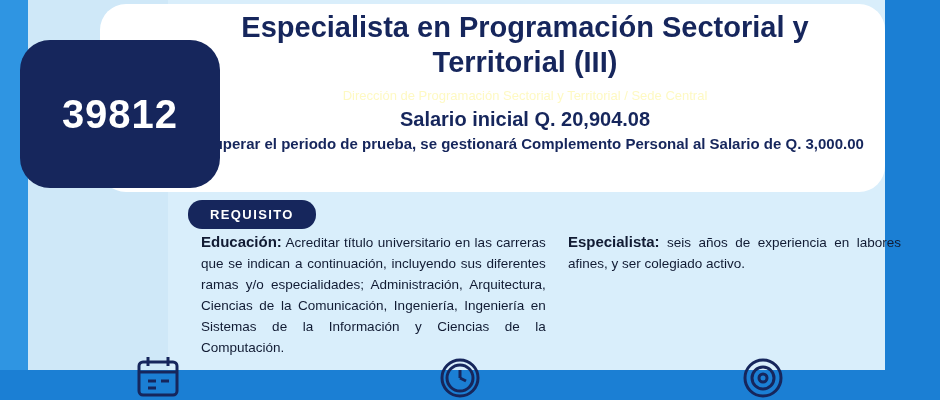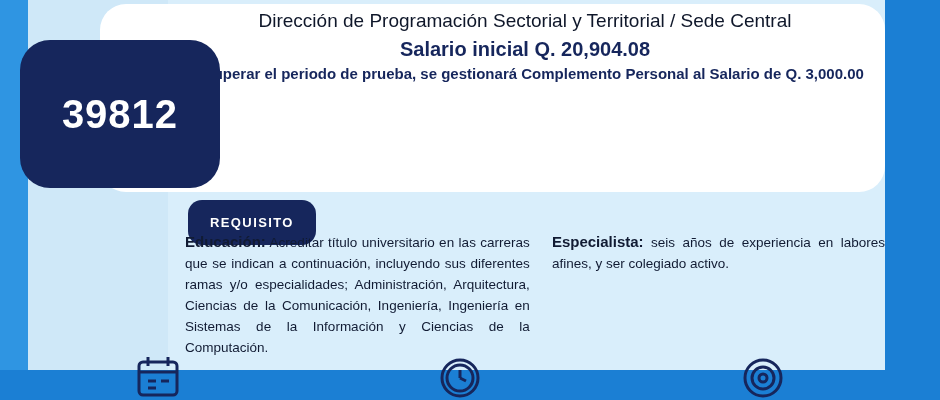--- a/index.html
+++ b/index.html
@@ -92,22 +92,23 @@
     text-align: center;
     color: #16265c;
   }
   .job-title {
     font-size: 29px;
     font-weight: bold;
     line-height: 1.22;
     color: #16265c;
   }
   .job-dept {
-    font-size: 19px;
-    color: #0f172a;
+    margin-top: 7px;
+    font-size: 13px;
+    color: #fef9c3;
     line-height: 1.2;
   }
   .job-salary {
     margin-top: 5px;
     font-size: 20px;
     font-weight: bold;
     color: #16265c;
   }
   .job-note {
     margin-top: 4px;
@@ -118,30 +119,30 @@
   }
 
   
   .requisito-tag {
     position: absolute;
     left: 188px;
     top: 200px;
     background: #16265c;
     color: #ffffff;
     border-radius: 14px;
-    padding: 15px 22px;
+    padding: 7px 22px;
     font-size: 13px;
     font-weight: bold;
     letter-spacing: 1.4px;
   }
 
   
   .req-body {
     position: absolute;
-    left: 185px;
+    left: 201px;
     top: 230px;
     width: 700px;
     display: flex;
     gap: 22px;
     color: #111b33;
   }
   .req-col {
     font-size: 13.5px;
     line-height: 1.55;
     text-align: justify;
@@ -177,20 +178,21 @@
 <div class="bg-base"></div>
 <div class="bg-lightpanel"></div>
 <div class="bg-leftstrip"></div>
 <div class="bg-lightcurve"></div>
 <div class="bg-blueright"></div>
 <div class="bg-bluebottom"></div>
 
 <div class="header-card"></div>
 
 <div class="header-text">
+  <div class="job-title">Especialista en Programación Sectorial y Territorial (III)</div>
   <div class="job-dept">Dirección de Programación Sectorial y Territorial / Sede Central</div>
   <div class="job-salary">Salario inicial Q. 20,904.08</div>
   <div class="job-note">Al superar el periodo de prueba, se gestionará Complemento Personal al Salario de Q. 3,000.00</div>
 </div>
 
 <div class="id-badge">
   <span class="id-text">39812</span>
 </div>
 
 <div class="requisito-tag">REQUISITO</div>

